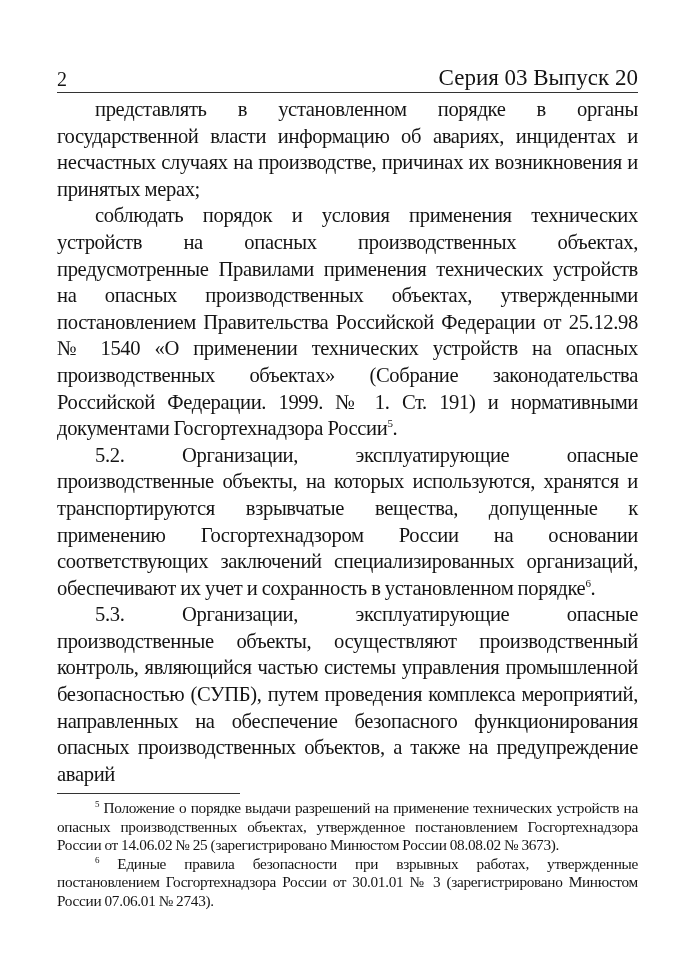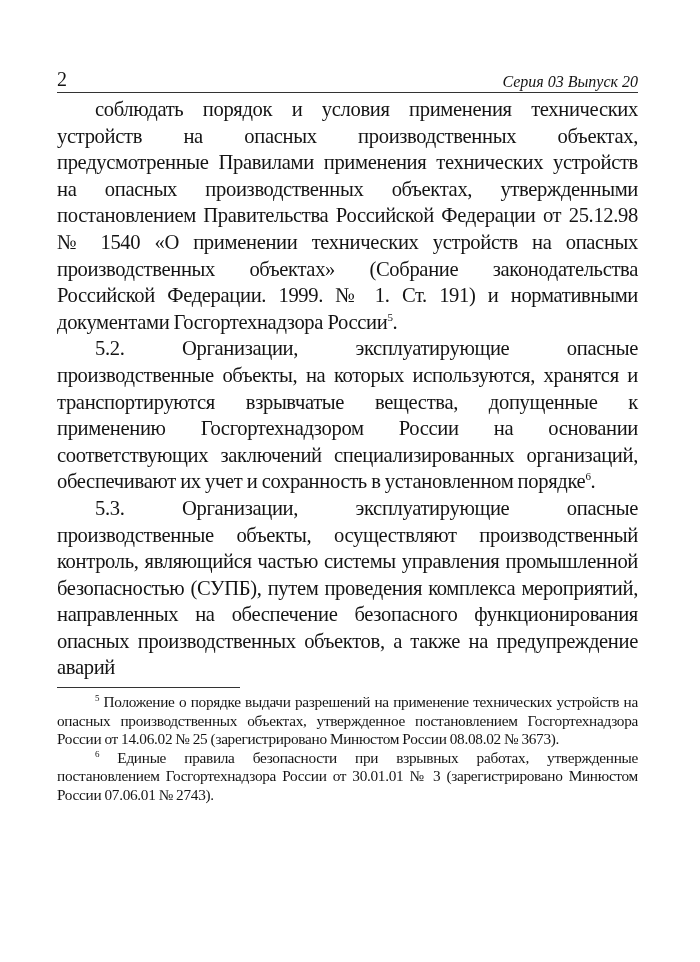--- a/index.html
+++ b/index.html
@@ -30,22 +30,21 @@
       position: absolute;
       left: 0;
       bottom: 1px;
       font-size: 20px;
       letter-spacing: 0;
     }
     .series {
       position: absolute;
       right: 0;
       bottom: 1px;
-      font-size: 16px;
-      font-style: italic;
+      font-size: 23px;
     }
     .body-text {
       margin-top: 3px;
       font-size: 20.6px;
       line-height: 26.6px;
       text-align: justify;
       letter-spacing: -0.35px;
       word-spacing: -0.5px;
     }
     .body-text p {
@@ -84,20 +83,21 @@
 <body>
 
 <div class="page">
 
   <div class="running-head">
     <span class="page-number">2</span>
     <span class="series">Серия 03 Выпуск 20</span>
   </div>
 
   <div class="body-text">
+    <p><span>представлять в установленном порядке в органы государственной власти информацию об авариях, инцидентах и несчастных случаях на производстве, причинах их возникновения и принятых мерах;</span></p>
     <p><span>соблюдать порядок и условия применения технических устройств на опасных производственных объектах, предусмотренные Правилами применения технических устройств на опасных производственных объектах, утвержденными постановлением Правительства Российской Федерации от 25.12.98 № 1540 «О применении технических устройств на опасных производственных объектах» (Собрание законодательства Российской Федерации. 1999. № 1. Ст. 191) и нормативными документами Госгортехнадзора России</span><sup>5</sup><span>.</span></p>
     <p><span>5.2. Организации, эксплуатирующие опасные производственные объекты, на которых используются, хранятся и транспортируются взрывчатые вещества, допущенные к применению Госгортехнадзором России на основании соответствующих заключений специализированных организаций, обеспечивают их учет и сохранность в установленном порядке</span><sup>6</sup><span>.</span></p>
     <p><span>5.3. Организации, эксплуатирующие опасные производственные объекты, осуществляют производственный контроль, являющийся частью системы управления промышленной безопасностью (СУПБ), путем проведения комплекса мероприятий, направленных на обеспечение безопасного функционирования опасных производственных объектов, а также на предупреждение аварий</span></p>
   </div>
 
   <div class="fn-sep"></div>
 
   <div class="footnotes">
     <p><sup>5</sup> <span>Положение о порядке выдачи разрешений на применение технических устройств на опасных производственных объектах, утвержденное постановлением Госгортехнадзора России от 14.06.02 № 25 (зарегистрировано Минюстом России 08.08.02 № 3673).</span></p>
     <p><sup>6</sup> <span>Единые правила безопасности при взрывных работах, утвержденные постановлением Госгортехнадзора России от 30.01.01 № 3 (зарегистрировано Минюстом России 07.06.01 № 2743).</span></p>

